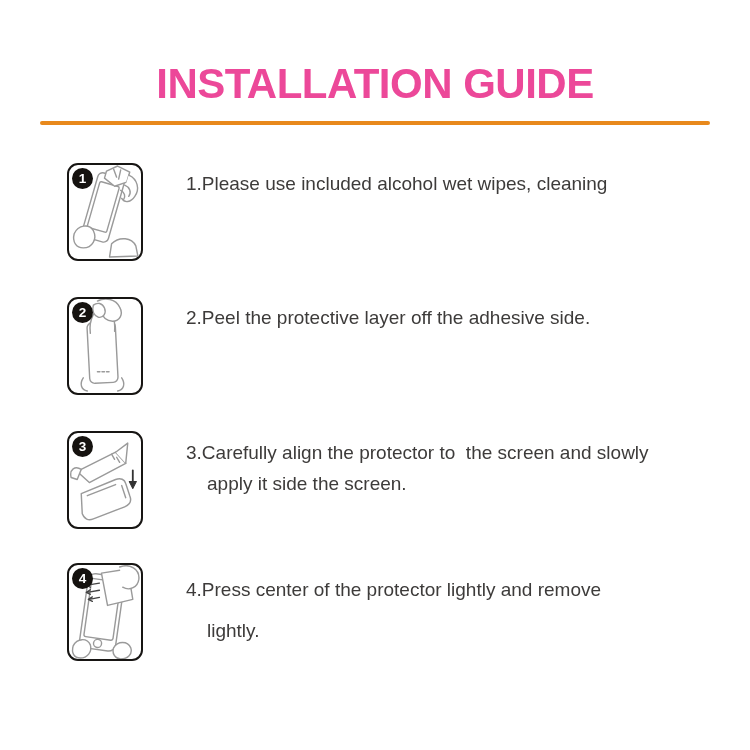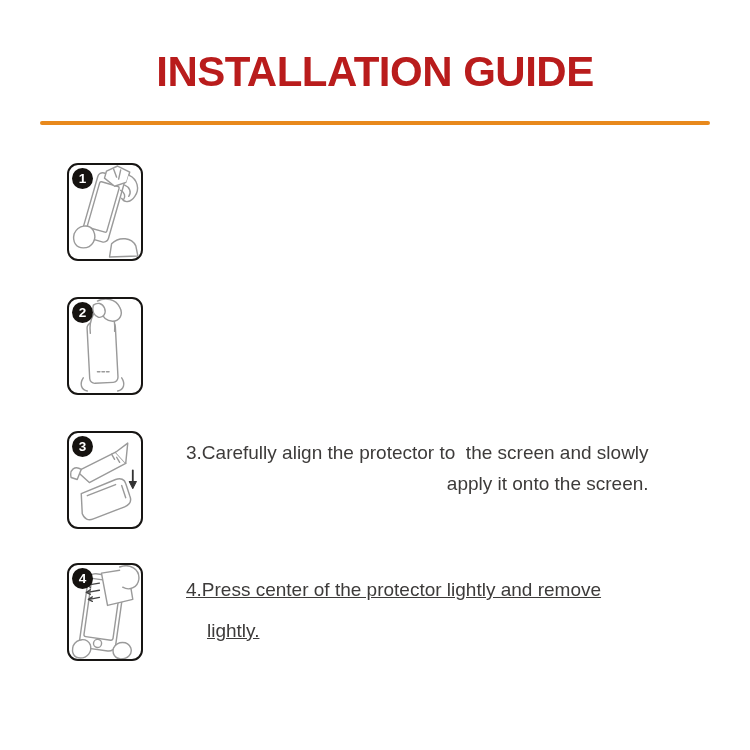--- a/index.html
+++ b/index.html
@@ -1,23 +1,23 @@
 <!DOCTYPE html>
 <html><head>
 <meta charset="utf-8">
 <style>
   html,body{margin:0;padding:0;background:#ffffff;}
   .sheet{
     position:relative;width:750px;height:750px;background:#ffffff;
     font-family:"Liberation Sans",sans-serif;overflow:hidden;
   }
   .title{
-    position:absolute;top:48px;left:0;width:100%;margin:0;
+    position:absolute;top:60px;left:0;width:100%;margin:0;
     text-align:center;font-size:42px;font-weight:800;letter-spacing:-0.5px;
-    color:#b91c1c;
+    color:#ec4899;
   }
   .divider{
     position:absolute;left:40px;top:121px;width:670px;height:4px;
     background:#E8891C;border-radius:2px;
   }
   .step{position:absolute;left:0;width:750px;height:110px;}
   .figure{
     position:absolute;left:67px;top:0;width:76px;height:98px;
     border:2.5px solid #171513;border-radius:11px;background:#fff;box-sizing:border-box;
   }
@@ -26,22 +26,22 @@
     background:#15120f;color:#ffffff;font-size:13.5px;font-weight:bold;
     display:flex;align-items:center;justify-content:center;z-index:2;
   }
   .figure svg{position:absolute;left:0;top:0;width:100%;height:100%;}
   .text{
     position:absolute;left:186px;top:6px;color:#3d3b3a;font-size:19px;
   }
   .line{white-space:pre;}
   .cont{padding-left:21px;}
   .lh29 .line{line-height:29px;}
-  .lh31 .line{line-height:31px;text-align:right;}
-  .lh41 .line{line-height:41px;text-decoration:underline;}
+  .lh31 .line{line-height:31px;}
+  .lh41 .line{line-height:41px;}
 </style>
 </head>
 <body>
 
 <main class="sheet">
 
   <h1 class="title">INSTALLATION GUIDE</h1>
   <div class="divider"></div>
 
   <section class="step" style="top:163px">
@@ -57,38 +57,42 @@
           <path fill="#fff" d="M37,6 L48,1 L60,7 L57,17 L45,21 L35,13 Z"></path>
           <path d="M44,4 L47,12 M51,5 L49,14"></path>
           <path fill="#fff" d="M59,10 C68,14 70,24 65,31 C61,37 55,38 52,33"></path>
           <path d="M55,20 C60,22 62,27 59,31 M51,25 C55,27 56,31 54,34"></path>
           <path fill="#fff" d="M5,68 C9,59 20,58 24,65 C28,73 23,82 14,82 C7,82 3,76 5,68 Z"></path>
           <path fill="#fff" d="M42,78 C50,70 62,72 66,80 L68,90 L40,91 Z"></path>
         </g>
       </svg>
     </div>
     <div class="text lh29">
+      <div class="line">1.Please use included alcohol wet wipes, cleaning</div>
     </div>
   </section>
 
   <section class="step" style="top:297px">
     <div class="figure">
       <span class="badge">2</span>
       <svg viewBox="0 0 71 93">
         <g fill="none" stroke="#9a9a9a" stroke-width="1.4" stroke-linejoin="round" stroke-linecap="round">
           <g transform="rotate(-3 33 52)">
             <rect x="19" y="23" width="28" height="60" rx="5" fill="#fff"></rect>
           </g>
           <path fill="#fff" d="M21,34 C19,20 26,9 34,5 C42,9 46,20 45,32"></path>
           <path fill="#fff" d="M28,2 C36,-2 46,0 50,8 C54,15 50,22 43,22 C37,22 33,18 32,13"></path>
           <path fill="#fff" d="M24,6 C28,3 33,4 35,9 C37,14 34,19 29,18 C25,17 22,12 24,6 Z"></path>
           <path stroke-dasharray="2.5 2" d="M28,72 L40,72"></path>
           <path fill="#fff" d="M14,78 C10,84 12,90 18,91 M52,78 C56,84 54,90 48,91"></path>
         </g>
       </svg>
+    </div>
+    <div class="text lh29">
+      <div class="line">2.Peel the protective layer off the adhesive side.</div>
     </div>
   </section>
 
   <section class="step" style="top:431px">
     <div class="figure">
       <span class="badge">3</span>
       <svg viewBox="0 0 71 93">
         <g fill="none" stroke="#9a9a9a" stroke-width="1.4" stroke-linejoin="round" stroke-linecap="round">
           <path fill="#fff" d="M12,60 L46,46 C51,44 55,46 56,50 L60,62 C62,67 60,71 55,73 L24,85 C19,87 15,85 13,80 Z"></path>
           <path d="M18,62 L46,51 M52,52 L56,64"></path>
@@ -98,21 +102,21 @@
           <path fill="#fff" d="M2,44 C0,36 6,32 12,36 L8,46 Z"></path>
           <g stroke="#333333">
             <line x1="63" y1="37" x2="63" y2="51" stroke-width="1.8"></line>
             <path d="M59.5,48 L63,55 L66.5,48 Z" fill="#333333" stroke-width="1"></path>
           </g>
         </g>
       </svg>
     </div>
     <div class="text lh31">
       <div class="line">3.Carefully align the protector to  the screen and slowly</div>
-      <div class="line cont">apply it onto the screen.</div>
+      <div class="line cont">apply it side the screen.</div>
     </div>
   </section>
 
   <section class="step" style="top:563px">
     <div class="figure">
       <span class="badge">4</span>
       <svg viewBox="0 0 71 93">
         <g fill="none" stroke="#9a9a9a" stroke-width="1.4" stroke-linejoin="round" stroke-linecap="round">
           <g transform="rotate(8 33 50)">
             <rect x="14" y="10" width="36" height="74" rx="7" fill="#fff"></rect>

